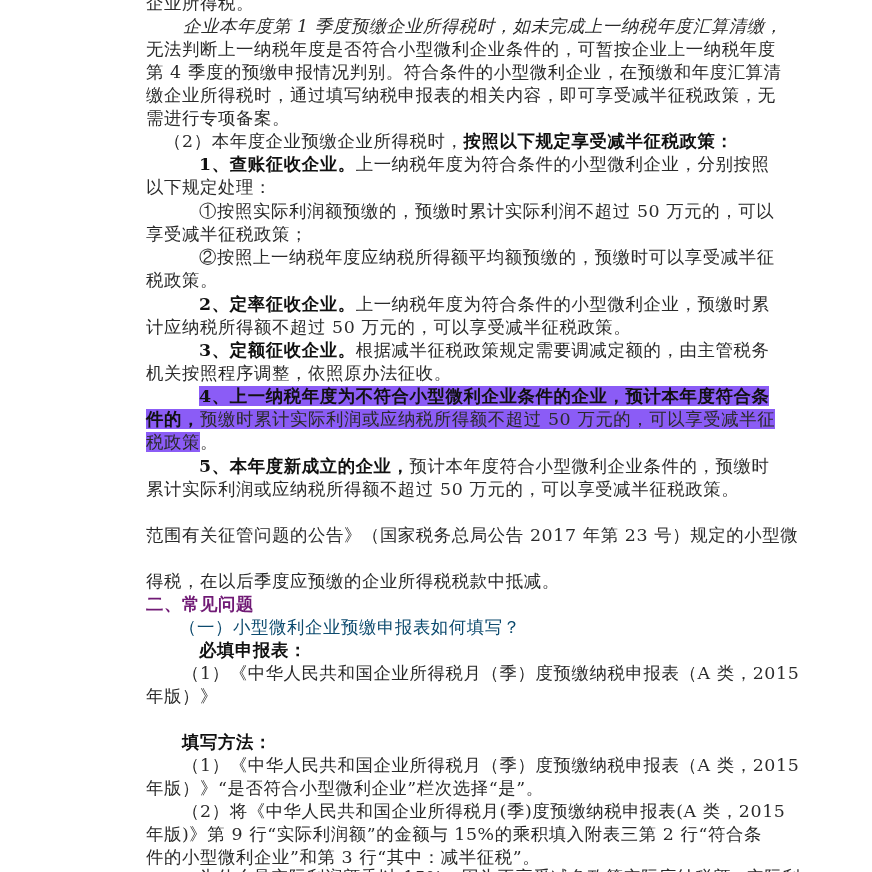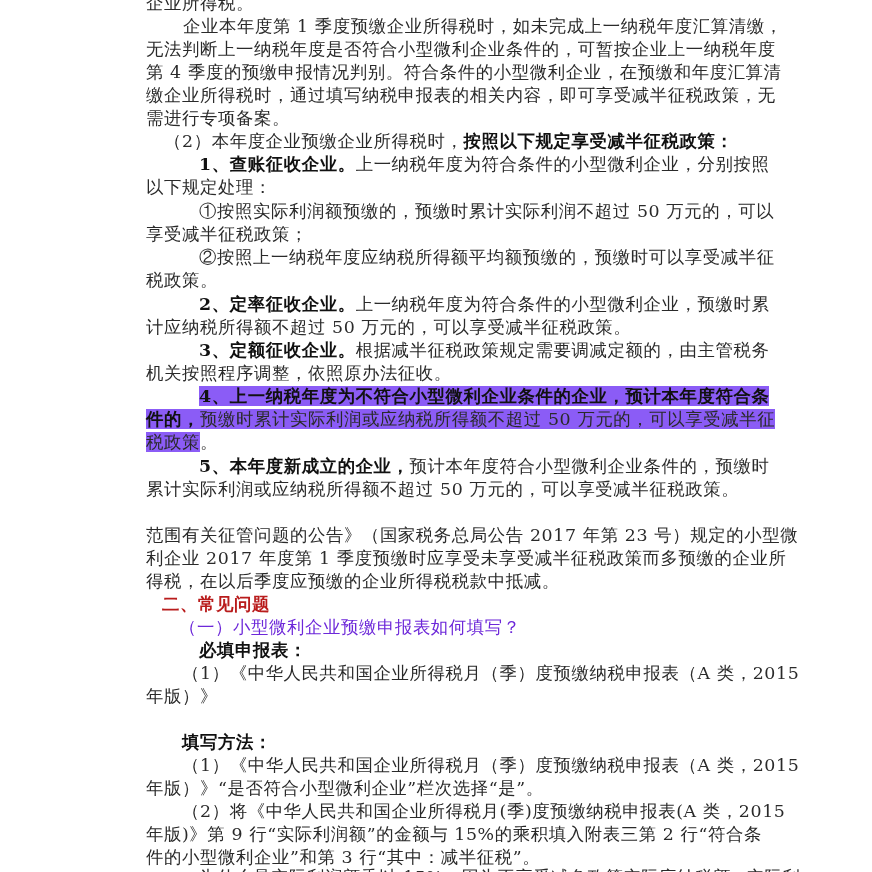--- a/index.html
+++ b/index.html
@@ -1,27 +1,27 @@
 <!DOCTYPE html>
 <html><head>
 <meta charset="utf-8">
 <style>
   html, body { margin: 0; padding: 0; background: #ffffff; }
   body { width: 872px; height: 872px; overflow: hidden; position: relative;
          font-family: "DejaVu Serif", "Liberation Serif", serif; color: #2a2a2a; }
   .page { position: absolute; left: 14px; top: 0; width: 872px; height: 700px; }
   .line { position: absolute; left: 132px; width: 612px; height: 23px; line-height: 23px;
           font-size: 17.4px; white-space: nowrap; letter-spacing: 0.6px; }
-  .ind2 { left: 169px; }
+  .ind2 { left: 169px; font-style: italic; }
   .ind1 { left: 150px; }
   .ind3 { left: 185px; }
   .b { font-weight: bold; color: #111; }
-  .red { color: #6d28d9; }
+  .red { color: #0c4a6e; }
   .hl { background: #8b5cf6; }
-  .heading { font-weight: bold; color: #b91c1c; margin-left: 16px; }
+  .heading { font-weight: bold; color: #701a75; }
 </style>
 </head>
 <body>
 
 <div class="page">
 
   <div class="line" style="top:-8px">企业所得税。</div>
   <div class="line ind2" style="top:15px">企业本年度第 1 季度预缴企业所得税时，如未完成上一纳税年度汇算清缴，</div>
   <div class="line" style="top:38px">无法判断上一纳税年度是否符合小型微利企业条件的，可暂按企业上一纳税年度</div>
   <div class="line" style="top:61px">第 4 季度的预缴申报情况判别。符合条件的小型微利企业，在预缴和年度汇算清</div>
@@ -58,21 +58,20 @@
   <div class="line" style="top:431px">
     <span class="hl">税政策</span><span>。</span>
   </div>
 
   <div class="line ind3" style="top:455px">
     <span class="b">5、本年度新成立的企业，</span><span>预计本年度符合小型微利企业条件的，预缴时</span>
   </div>
   <div class="line" style="top:478px">累计实际利润或应纳税所得额不超过 50 万元的，可以享受减半征税政策。</div>
 
   <div class="line" style="top:524px">范围有关征管问题的公告》（国家税务总局公告 2017 年第 23 号）规定的小型微</div>
-  <div class="line" style="top:547px">利企业 2017 年度第 1 季度预缴时应享受未享受减半征税政策而多预缴的企业所</div>
   <div class="line" style="top:570px">得税，在以后季度应预缴的企业所得税税款中抵减。</div>
 
   <div class="line heading" style="top:593px">二、常见问题</div>
   <div class="line red ind1" style="top:616px; left:165px">（一）小型微利企业预缴申报表如何填写？</div>
 
   <div class="line b" style="top:639px; left:185px">必填申报表：</div>
   <div class="line ind1" style="top:662px; left:168px">（1）《中华人民共和国企业所得税月（季）度预缴纳税申报表（A 类，2015</div>
   <div class="line" style="top:685px">年版）》</div>
   <div class="line b" style="top:731px; left:168px">填写方法：</div>
   <div class="line" style="top:754px; left:168px">（1）《中华人民共和国企业所得税月（季）度预缴纳税申报表（A 类，2015</div>

